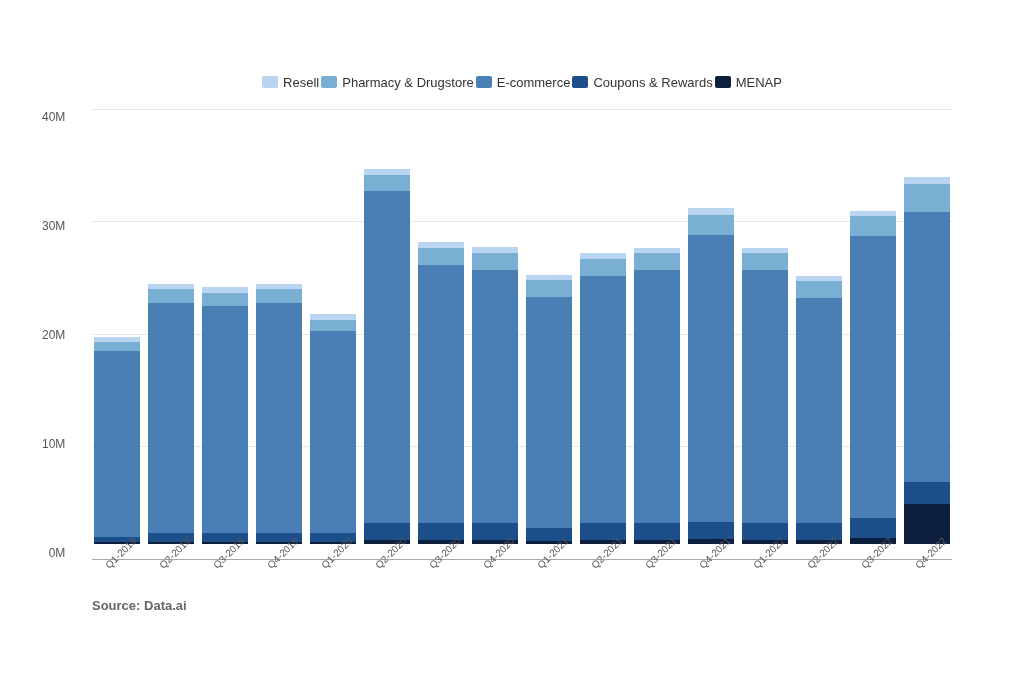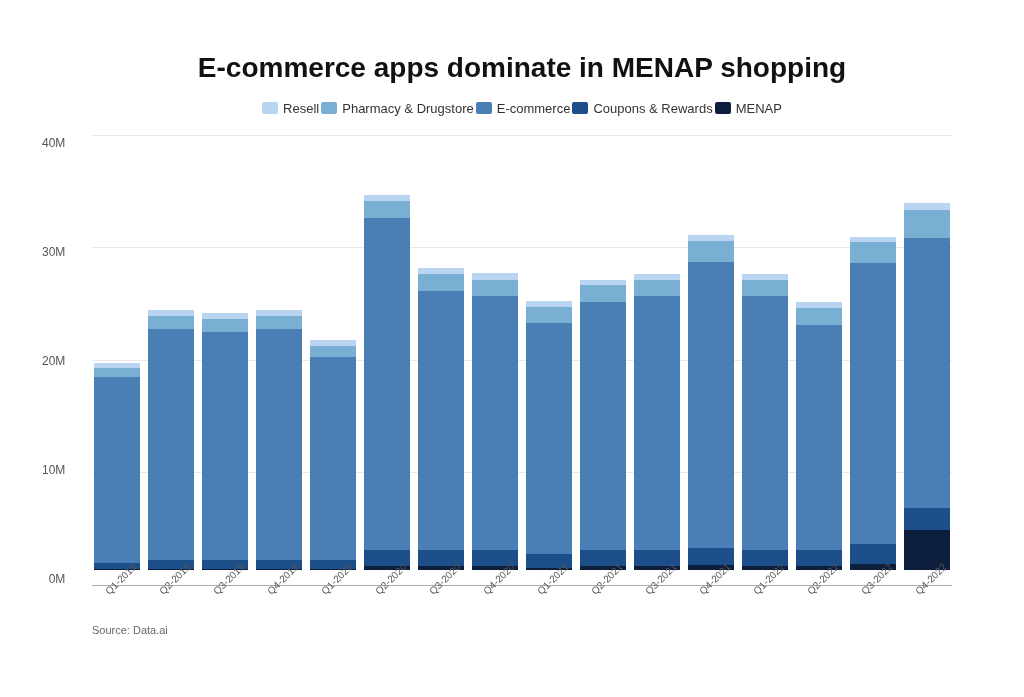--- a/index.html
+++ b/index.html
@@ -108,37 +108,37 @@
       color: #555;
       margin-top: 5px;
       text-align: center;
       white-space: nowrap;
       transform: rotate(-45deg);
       transform-origin: top center;
       display: block;
       width: 100%;
     }
     .source-text {
-      font-size: 11px;
+      font-size: 13px;
       color: #666;
       margin-top: 8px;
+      font-weight: bold;
     }
     .x-axis-line {
       position: absolute;
       bottom: 30px;
       left: 0;
       right: 0;
       border-top: 1.5px solid #aaa;
     }
   </style>
 </head>
 <body>
 
 <div class="chart-container">
-  <h1 class="chart-title">E-commerce apps dominate in MENAP shopping</h1>
 
   <div class="legend">
   <div class="legend-item">
         <div class="legend-swatch" style="background: rgb(184, 212, 240);"></div>
         <span>Resell</span>
       </div>
       <div class="legend-item">
         <div class="legend-swatch" style="background: rgb(122, 175, 212);"></div>
         <span>Pharmacy &amp; Drugstore</span>
       </div>

